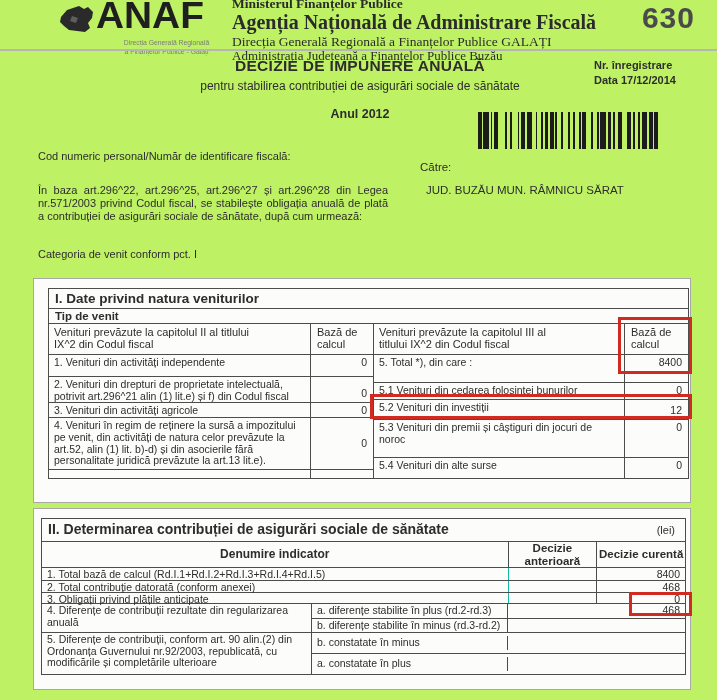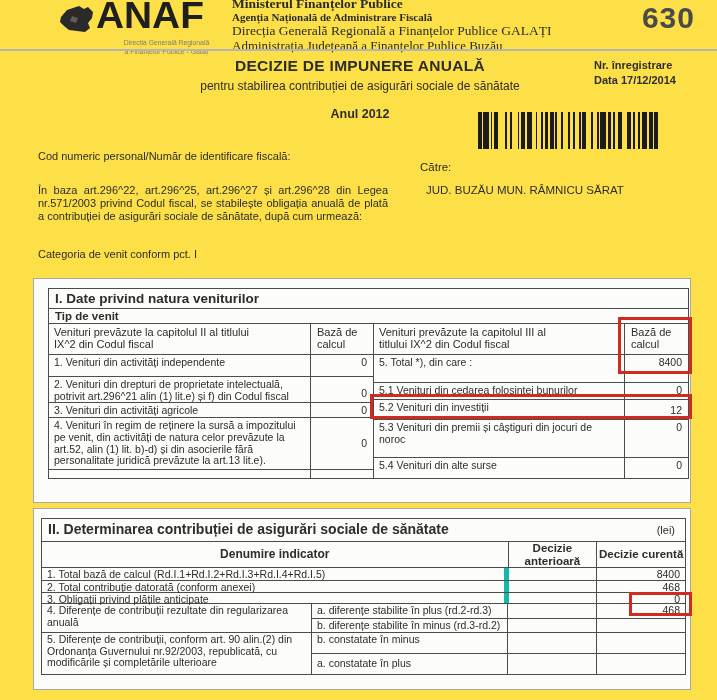--- a/index.html
+++ b/index.html
@@ -1,30 +1,30 @@
 <!DOCTYPE html>
 <html><head>
 <meta charset="utf-8">
 <style>
   * { margin:0; padding:0; box-sizing:border-box; }
   html,body { background:#e8e8e8; }
   .page {
     position:relative; width:717px; height:700px; margin:0 auto;
-    background:#fde047; overflow:hidden;
+    background:#bef264; overflow:hidden;
     font-family:"Liberation Sans", sans-serif; color:#2d2d2d;
   }
   
   .logo { position:absolute; left:58px; top:0px; width:175px; }
   .logo-row { display:flex; align-items:flex-start; }
   .map-icon { margin-top:4px; }
   .anaf-text { font-size:37px; font-weight:bold; color:#1f1f1f; line-height:0.85; letter-spacing:0px; transform:scaleX(1.05); transform-origin:left; }
   .logo-sub { font-size:6.8px; color:#7b7b7b; text-align:center; margin:-1px 0 0 42px; line-height:1.3; }
   .ministry { position:absolute; left:232px; top:-4px; font-family:"Liberation Serif", serif; color:#2b2b2b; line-height:1.12; }
   .min1 { font-size:13.5px; font-weight:bold; }
-  .min2 { font-size:11px; font-weight:bold; }
+  .min2 { font-size:20px; font-weight:bold; }
   .min3 { font-size:13.5px; }
   .min4 { font-size:13px; }
   .page-number { position:absolute; right:22px; top:1px; font-size:30px; font-weight:bold; color:#4a4a4a; letter-spacing:1px; }
   .header-rule { position:absolute; left:0; top:49px; width:717px; border-top:2px solid #b5b5b5; }
   .title-block { position:absolute; left:115px; top:57px; width:490px; text-align:center; }
   .doc-title { font-size:15.5px; font-weight:bold; letter-spacing:0.3px; }
   .doc-subtitle { font-size:12px; margin-top:4px; }
   .reg-block { position:absolute; left:562px; top:58px; font-size:11px; font-weight:bold; line-height:1.4;margin-left:32px; }
   .year { position:absolute; left:115px; top:107px; width:490px; text-align:center; font-size:12.5px; font-weight:bold; }
   .barcode { position:absolute; left:478px; top:112px; width:180px; height:37px; }
@@ -53,27 +53,27 @@
   .t2-outer { position:absolute; left:33px; top:508px; width:658px; height:182px; border:1.5px solid #a8a8a8; background:#fcfcfa; }
   .t2 { position:absolute; left:7px; top:9px; width:645px; border:1px solid #4c4c4c; font-size:10.5px; line-height:1.1; }
   .t2-title { height:23px; display:flex; justify-content:space-between; align-items:center; padding:0 6px; border-bottom:1px solid #4c4c4c; }
   .t2-title-text { font-weight:bold; font-size:14px; }
   .t2-unit { font-size:11px; margin-right:4px; }
   .t2-head { display:flex; height:25px; }
   .th-ind { width:468px; border-right:1px solid #4c4c4c; display:flex; align-items:center; justify-content:center; font-weight:bold; font-size:12px; }
   .th-prev { width:89px; border-right:1px solid #4c4c4c; display:flex; align-items:center; justify-content:center; text-align:center; font-weight:bold; font-size:11.5px; line-height:1.1; }
   .th-curr { width:88px; display:flex; align-items:center; justify-content:center; text-align:center; font-weight:bold; font-size:11.5px; line-height:1.1; }
   .t2row { display:flex; border-top:1px solid #4c4c4c; }
-  .c-ind { width:468px; border-right:5px solid #14b8a6; padding:1px 5px; }
+  .c-ind { width:468px; border-right:1px solid #14b8a6; padding:1px 5px; }
   .c-prev { width:89px; border-right:1px solid #4c4c4c; }
   .c-curr { width:88px; text-align:right; padding:1px 5px; }
   .t2group { display:flex; border-top:1px solid #4c4c4c; }
   .g-label { width:272px; border-right:1px solid #4c4c4c; padding:1px 5px; }
   .g-subs { flex:1; display:flex; flex-direction:column; }
-  .subrow { display:flex; flex:1; }
+  .subrow { display:flex; flex:1;align-items:center; }
   .subrow + .subrow { border-top:1px solid #4c4c4c; }
   .c-sub { width:196px; border-right:1px solid #4c4c4c; padding:1px 5px; }
   
   .hl { position:absolute; border:3px solid #d02a21; background:transparent; pointer-events:none; }
   .hl1 { left:618px; top:317px; width:74px; height:57px; }
   .hl2 { left:370px; top:394px; width:322px; height:25px; }
   .hl3 { left:629px; top:592px; width:63px; height:24px; }
 </style>
 </head>
 <body>

